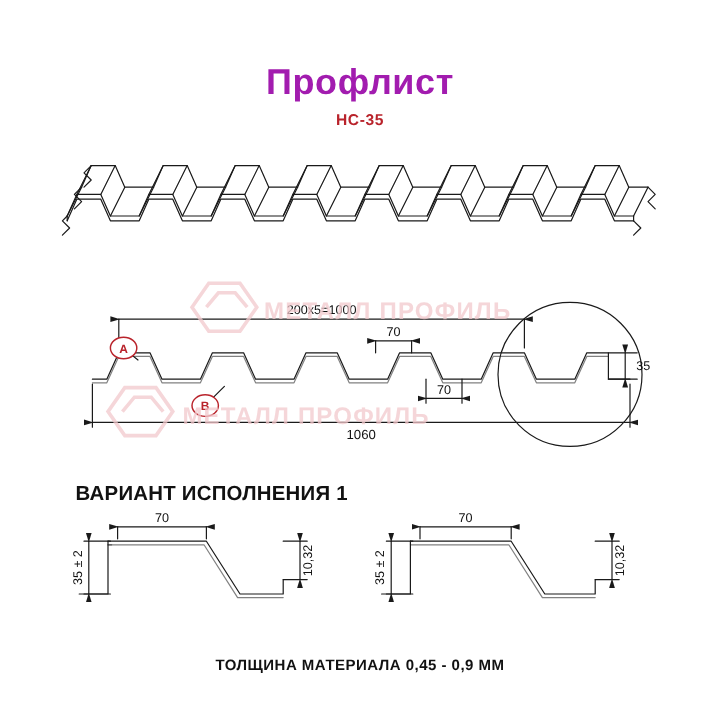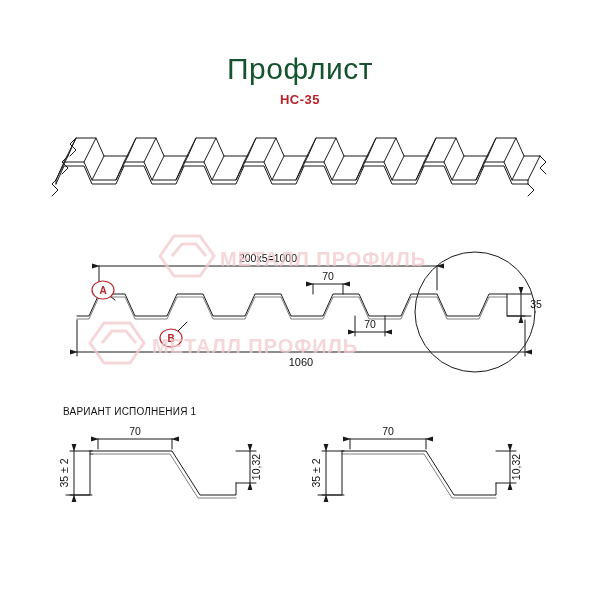--- a/index.html
+++ b/index.html
@@ -21,23 +21,23 @@
     height: 600px;
   }
   
   .title {
     position: absolute;
     top: 52px;
     left: 0;
     width: 600px;
     text-align: center;
     font-size: 30px;
-    font-weight: normal;
+    font-weight: bold;
     letter-spacing: 0.5px;
-    color: #14532d;
+    color: #a21caf;
   }
   .subtitle {
     position: absolute;
     top: 92px;
     left: 0;
     width: 600px;
     text-align: center;
     font-size: 13px;
     font-weight: bold;
     color: #b9232b;
@@ -48,22 +48,22 @@
     position: absolute;
   }
   #iso-block   { top: 118px;  left: 50px;  }
   #section-block { top: 240px; left: 55px; }
   #var1-block  { top: 425px; left: 60px; }
   #var2-block  { top: 425px; left: 310px; }
 
   
   .variant-caption {
     position: absolute;
-    font-size: 10px;
-    font-weight: normal;
+    font-size: 17px;
+    font-weight: bold;
     color: #111;
     line-height: 15px;
     letter-spacing: 0.2px;
   }
   #var1-caption { top: 404px; left: 63px; width: 230px; }
   #var2-caption { top: 404px; left: 313px; width: 260px; }
 
   
   .bottom-note {
     position: absolute;
@@ -330,14 +330,15 @@
         <path d="M200,26 L200,58" marker-start="url(#a2L)" marker-end="url(#a2R)"></path>
         <path d="M186,26 L206,26"></path>
         <path d="M186,58 L206,58"></path>
       </g>
       <text class="lbl" x="78" y="10" text-anchor="middle">70</text>
       <text class="lbl" x="10" y="48" text-anchor="middle" transform="rotate(-90 10 48)">35 ± 2</text>
       <text class="lbl" x="210" y="42" text-anchor="middle" transform="rotate(-90 210 42)">10,32</text>
     </svg>
   </div>
 
+  <div class="bottom-note">ТОЛЩИНА МАТЕРИАЛА 0,45 - 0,9 ММ</div>
 
 </div>
 
 </body></html>

